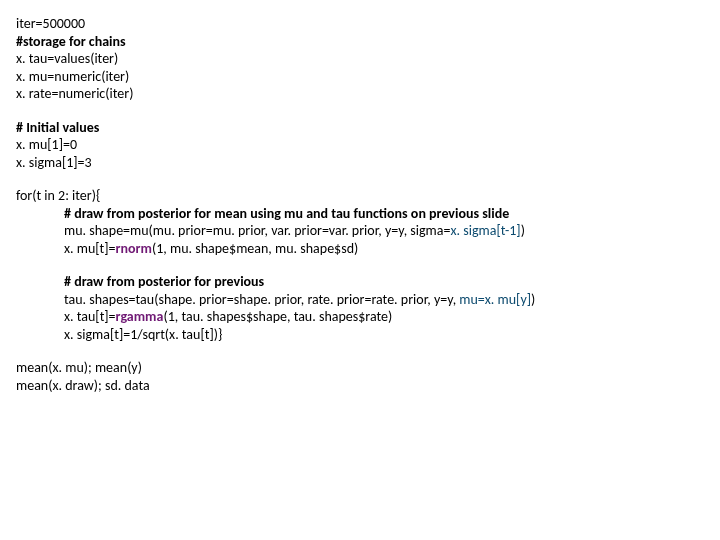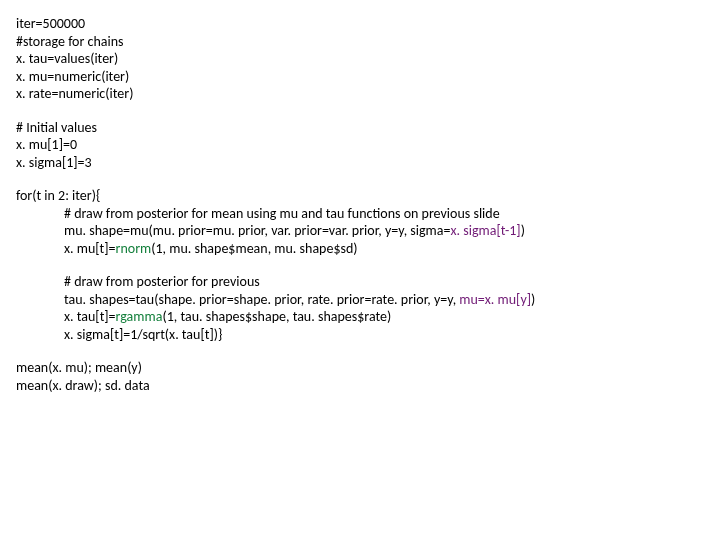--- a/index.html
+++ b/index.html
@@ -9,23 +9,23 @@
     height: 540px;
     background: #fff;
     font-family: Calibri, "Segoe UI", Arial, sans-serif;
     font-size: 14px;
     line-height: 1.25;
     color: #000;
   }
   .slide {
     padding: 15px 16px;
   }
-  .bold { font-weight: 400; }
-  .red { color: #701a75; }
-  .blue { color: #15803d; text-align: right; }
+  .bold { font-weight: 700; }
+  .red { color: #0c4a6e; }
+  .blue { color: #701a75; text-align: right; }
   .indent1 { margin-left: 48px; }
   .spacer { height: 16px; }
   .ln { white-space: pre; }
 </style>
 </head>
 <body>
 
 <div class="slide">
 
   <div class="ln">iter=500000</div>

